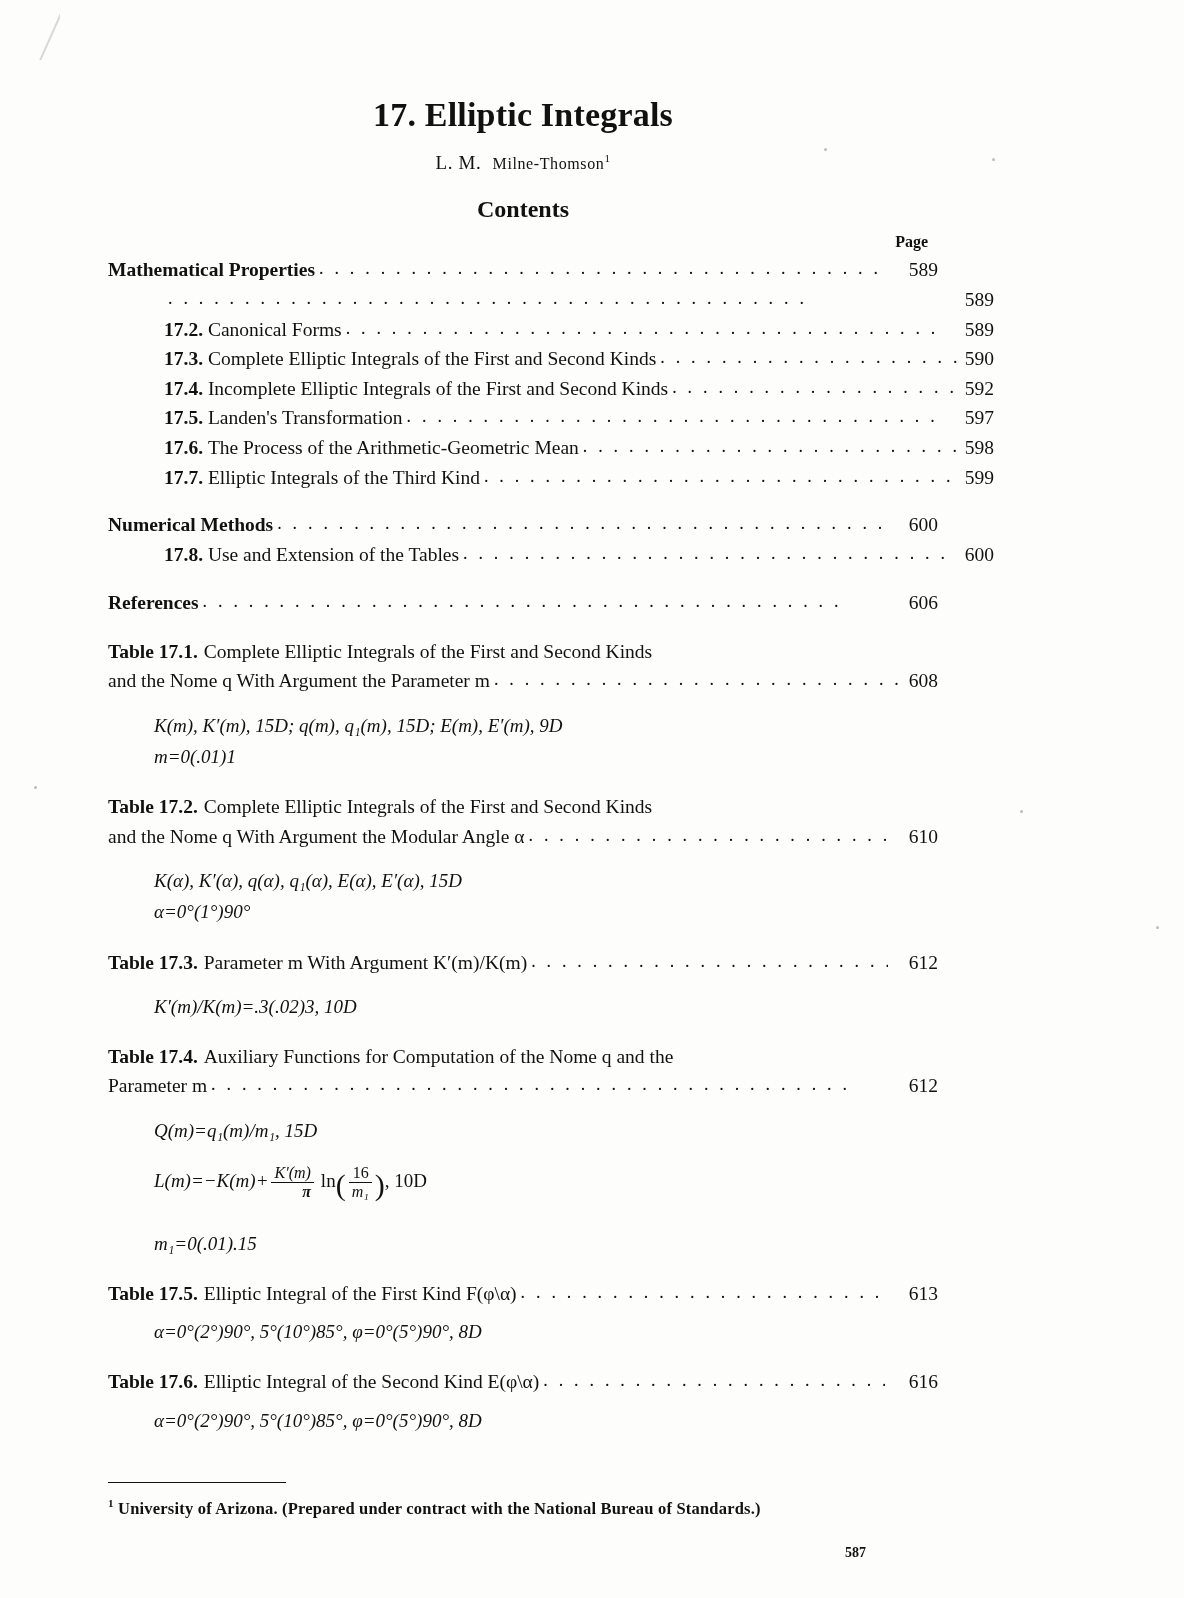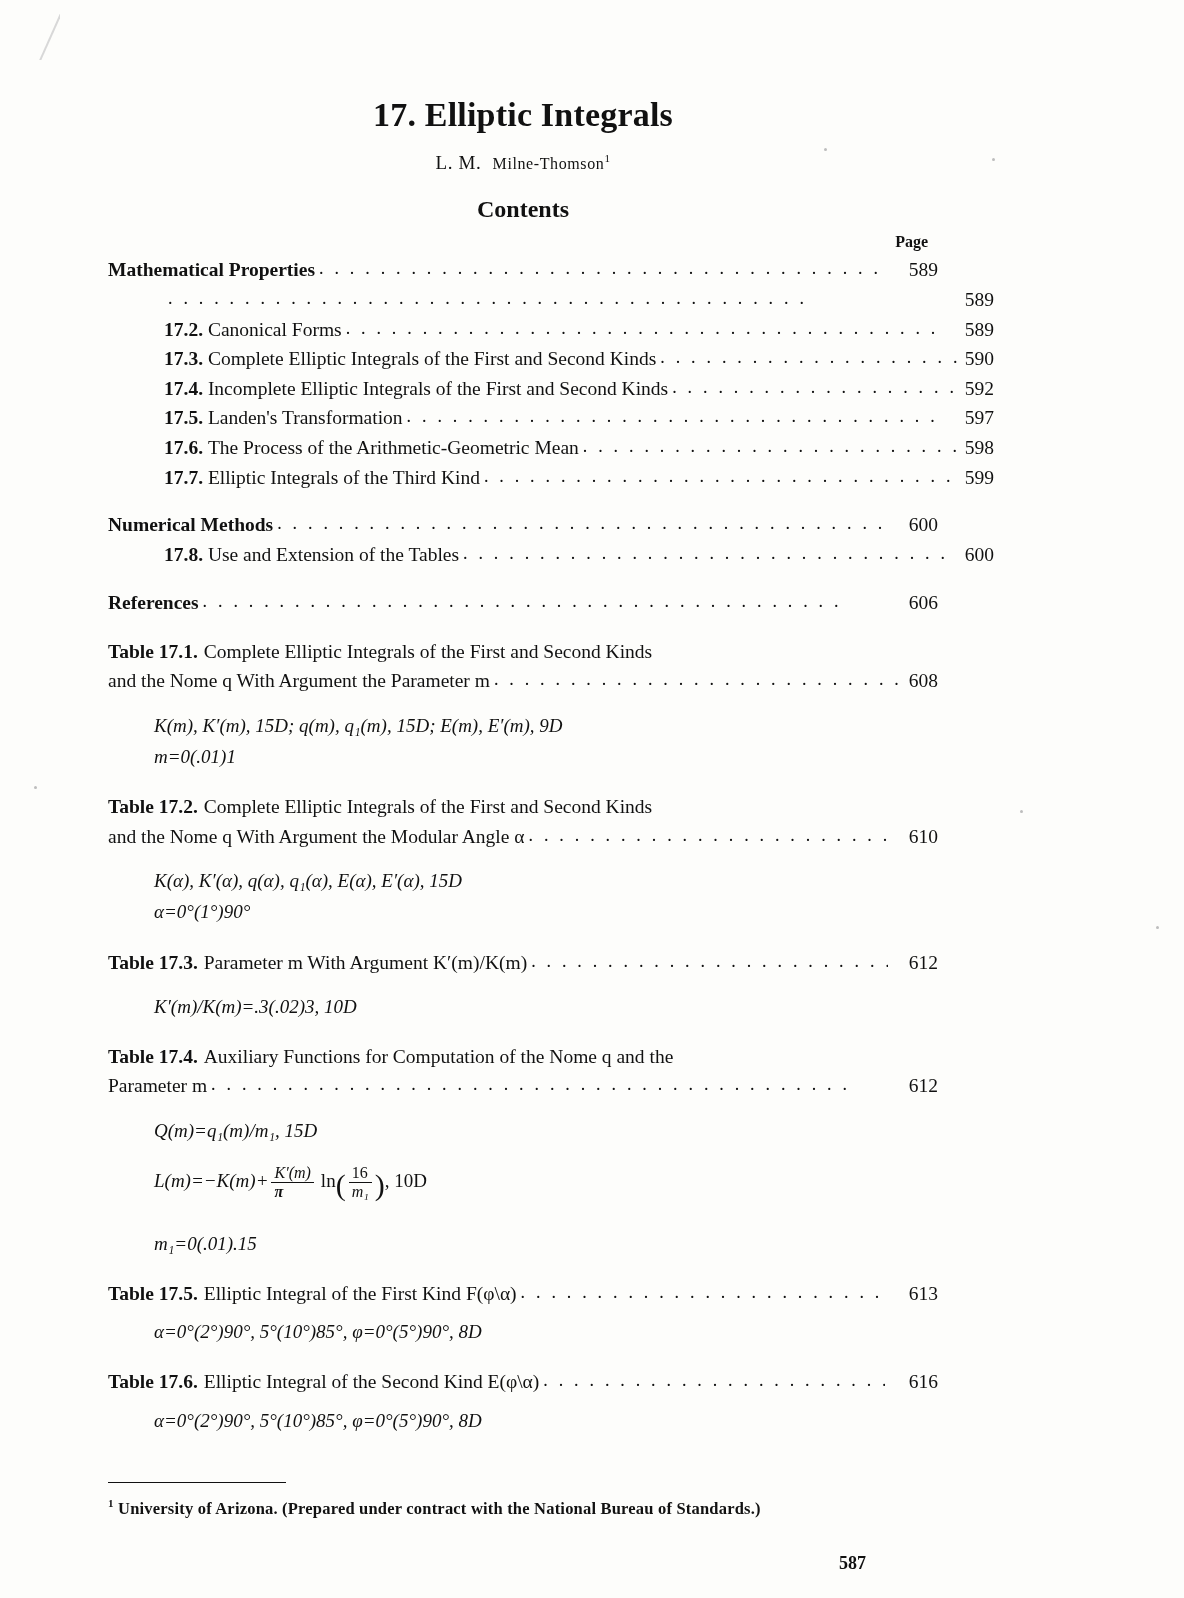--- a/index.html
+++ b/index.html
@@ -117,21 +117,21 @@
     font-family: "Liberation Serif", serif;
     font-style: italic;
     font-size: 19px;
     margin: 14px 0 0 46px;
     line-height: 1.65;
   }
   .formula .up { font-style: normal; }
   .frac {
     display: inline-block;
     vertical-align: middle;
-    text-align: left;
+    text-align: right;
     font-size: 16px;
     line-height: 1.15;
     margin: 0 3px;
   }
   .frac .top {
     display: block;
     border-bottom: 1.2px solid #111;
     padding: 0 3px;
   }
   .frac .bot {
@@ -152,23 +152,23 @@
   .footnote {
     font-size: 16.5px;
     font-weight: bold;
     line-height: 1.5;
     text-align: justify;
     letter-spacing: 0.2px;
   }
   .footnote sup { font-weight: bold; font-size: 11px; }
   .folio {
     text-align: right;
-    font-size: 18px;
-    font-weight: bold;
-    margin-top: 32px;
+    font-size: 14px;
+    font-weight: bold;
+    margin-top: 24px;
     padding-right: 72px;
   }
   .scan-corner {
     position: absolute;
     left: 0; top: 0;
     width: 60px; height: 60px;
     overflow: hidden;
   }
   .scan-corner:after {
     content: "";

